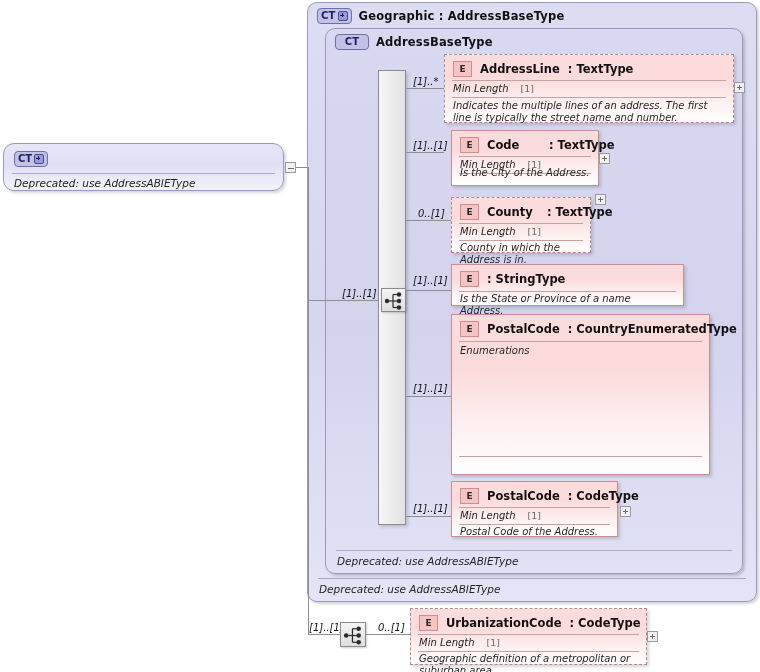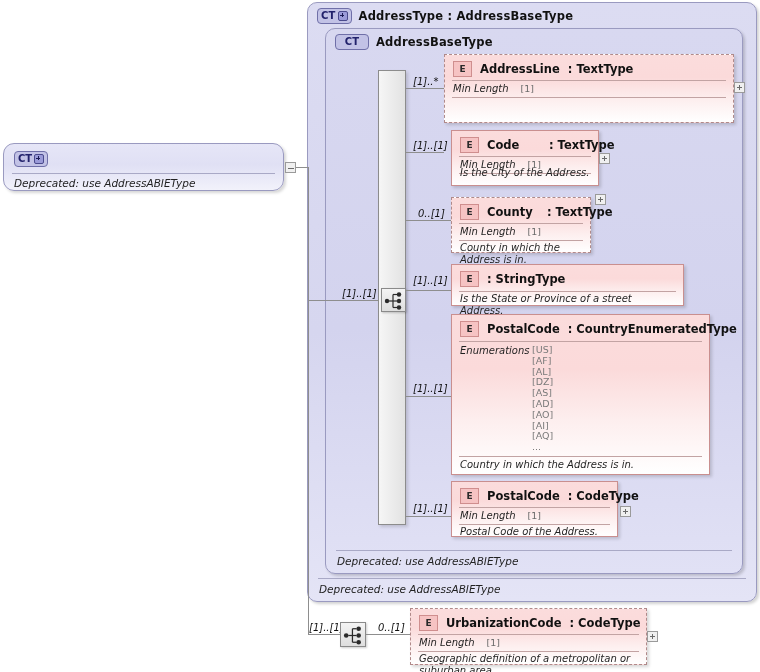--- a/index.html
+++ b/index.html
@@ -144,21 +144,21 @@
 </style>
 </head>
 <body>
 
 <div class="ct-panel" style="left:307px;top:2px;width:450px;height:600px;">
   <div class="ct-head">
     <span class="ct-badge">
       <span>CT</span>
         <span class="plus"></span>
     </span>
-    <span>AddressType : AddressBaseType</span>
+    <span>Geographic : AddressBaseType</span>
   </div>
   <div class="ct-foot">
     <div class="rule"></div>
     <div class="txt">Deprecated: use AddressABIEType</div>
   </div>
 </div>
 
 <div class="ct-panel inner" style="left:325px;top:28px;width:418px;height:546px;">
   <div class="ct-head">
     <span class="ct-badge">
@@ -213,20 +213,21 @@
   <div class="e-title">
     <span class="e-badge">E</span>
     <span>AddressLine</span>
     <span>: TextType</span>
   </div>
   <div class="rule" style="top:25px;"></div>
   <div class="facet" style="top:28px;">
     <span>Min Length</span><span class="val">[1]</span>
   </div>
   <div class="rule" style="top:42px;"></div>
+  <div class="desc" style="top:45px;">Indicates the multiple lines of an address. The first line is typically the street name and number.</div>
 </div>
 <div class="plusbox" style="left:734px;top:82px;"></div>
 
 <div class="line hline" style="left:406px;top:152px;width:38px;"></div>
 <div class="card" style="left:413px;top:140px;">[1]..[1]</div>
 <div class="el-box" style="left:451px;top:130px;width:148px;height:56px;">
   <div class="e-title">
     <span class="e-badge">E</span>
     <span style="min-width:54px;display:inline-block;">Code</span>
     <span>: TextType</span>
@@ -258,45 +259,34 @@
 <div class="plusbox" style="left:595px;top:194px;"></div>
 
 <div class="line hline" style="left:406px;top:290px;width:47px;"></div>
 <div class="card" style="left:413px;top:275px;">[1]..[1]</div>
 <div class="el-box" style="left:451px;top:264px;width:233px;height:42px;">
   <div class="e-title">
     <span class="e-badge">E</span>
     <span>: StringType</span>
   </div>
   <div class="rule" style="top:26px;"></div>
-  <div class="desc" style="top:28px;">Is the State or Province of a street Address.</div>
+  <div class="desc" style="top:28px;">Is the State or Province of a name Address.</div>
 </div>
 
 <div class="line hline" style="left:406px;top:396px;width:47px;"></div>
 <div class="card" style="left:413px;top:383px;">[1]..[1]</div>
 <div class="el-box" style="left:451px;top:314px;width:259px;height:161px;">
   <div class="e-title">
     <span class="e-badge">E</span>
     <span>PostalCode</span>
     <span>: CountryEnumeratedType</span>
   </div>
   <div class="rule" style="top:26px;"></div>
   <div class="enum-label" style="top:30px;">Enumerations</div>
-  <div class="enum-list" style="top:30px;white-space:pre;">[US]
-[AF]
-[AL]
-[DZ]
-[AS]
-[AD]
-[AO]
-[AI]
-[AQ]
-...</div>
   <div class="rule" style="top:141px;"></div>
-  <div class="desc" style="top:144px;">Country in which the Address is in.</div>
 </div>
 
 <div class="line hline" style="left:406px;top:516px;width:47px;"></div>
 <div class="card" style="left:413px;top:503px;">[1]..[1]</div>
 <div class="el-box" style="left:451px;top:481px;width:167px;height:56px;">
   <div class="e-title">
     <span class="e-badge">E</span>
     <span>PostalCode</span>
     <span>: CodeType</span>
   </div>

